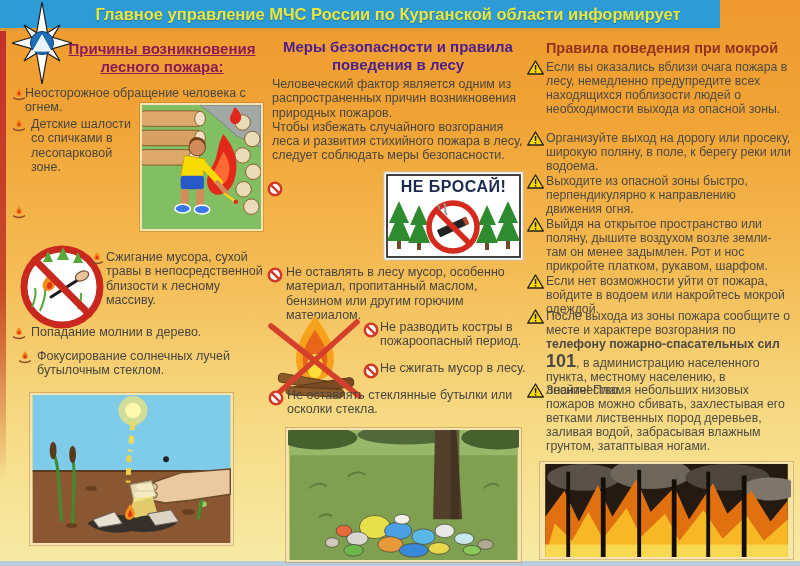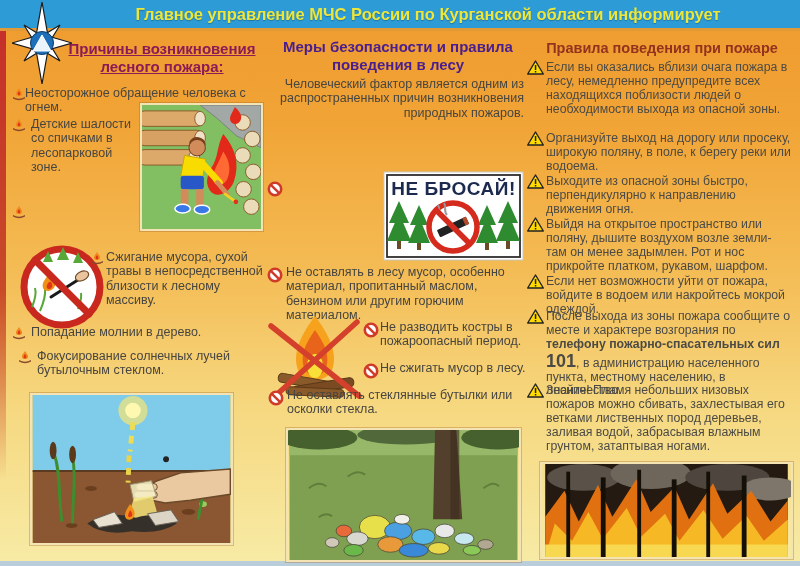--- a/index.html
+++ b/index.html
@@ -3,21 +3,21 @@
 <meta charset="utf-8">
 <style>
   html,body{margin:0;padding:0;background:#fff;}
   *{box-sizing:border-box;}
   #poster{
     position:relative;width:800px;height:566px;overflow:hidden;
     font-family:"Liberation Sans",sans-serif;
     background:linear-gradient(180deg,#EF9A2E 0%,#F1A436 22%,#F4BC55 48%,#F6D880 72%,#F7EBA6 100%);
   }
   .header{
-    position:absolute;left:0;top:0;width:800px;height:31px;
+    position:absolute;left:0;top:0;width:720px;height:31px;
     background:#2C9BD6;border-bottom:3px solid #E09A38;
     display:flex;align-items:center;justify-content:center;
   }
   .header-title{
     color:#EDE73C;font-weight:bold;font-size:16.5px;padding-left:56px;white-space:nowrap;
     text-shadow:0 1px 1px rgba(0,0,0,.25);
   }
   .left-stripe{
     position:absolute;left:0;top:31px;width:6px;height:468px;
     background:linear-gradient(180deg,#C5302A 0%,#C84A28 55%,rgba(230,150,60,0) 96%);
@@ -28,23 +28,23 @@
   .t1{left:66px;top:40px;width:192px;font-size:15px;color:#8C1A56;text-decoration:underline;}
   .t2{left:278px;top:38px;width:240px;font-size:15px;color:#4A1E8F;}
   .t3{left:533px;top:40px;width:258px;font-size:14.5px;color:#93331F;}
   .item{position:absolute;font-size:12.5px;line-height:1.14;color:#474540;}
   .c3 .item{font-size:12.3px;line-height:1.13;color:#4C4A45;}
   .ic{position:absolute;}
   .img-frame{position:absolute;border:2px solid #F4E4B4;box-shadow:0 0 0 1px rgba(160,100,40,.35);}
   .sign-wrap{position:absolute;left:383px;top:171px;width:141px;height:90px;}
   .sign-label{
     position:absolute;left:0;top:7px;width:141px;text-align:center;
-    font-size:19px;font-weight:bold;color:#1C2A50;letter-spacing:.5px;
-  }
-  .intro p{margin:0;text-align:right;}
+    font-size:16px;font-weight:bold;color:#1C2A50;letter-spacing:.5px;
+  }
+  .intro p{margin:0;}
   .phone-bold{font-weight:bold;}
   .phone-num{font-weight:bold;font-size:18px;line-height:1;text-align:right;}
 </style>
 </head>
 <body>
 
 <div id="poster">
 
   <div class="header">
     <div class="header-title">Главное управление МЧС России по Курганской области информирует</div>
@@ -175,20 +175,21 @@
     <polygon points="62,128 84,120 92,132 68,136" fill="#E8E0D0" stroke="#6a6258" stroke-width="1"></polygon>
     <polygon points="118,122 142,118 150,130 126,134" fill="#DCD4C4" stroke="#6a6258" stroke-width="1"></polygon>
     <path d="M100 112 c4 6 6 8 4 13 c-2 4 -8 4 -9 0 c-1 -4 2 -8 5 -13" fill="#F09018"></path>
     <path d="M100 118 c2 3 3 4 2 6 c-1 2 -4 2 -4 0 c0 -2 1 -4 2 -6" fill="#E23418"></path>
   </svg>
 
   <div class="col-title t2">Меры безопасности и правила поведения в лесу</div>
 
   <div class="item intro" style="left:272px;top:77px;width:252px">
     <p>Человеческий фактор является одним из распространенных причин возникновения природных пожаров.</p>
+    <p>Чтобы избежать случайного возгорания леса и развития стихийного пожара в лесу, следует соблюдать меры безопасности.</p>
   </div>
 
   <svg class="ic" style="left:267px;top:181px" width="16" height="16" viewBox="0 0 16 16">
       <circle cx="8" cy="8" r="6.2" fill="#fff" stroke="#D03A28" stroke-width="2.6"></circle>
       <line x1="3.8" y1="3.8" x2="12.2" y2="12.2" stroke="#D03A28" stroke-width="2.4"></line>
     </svg>
 
   <div class="sign-wrap">
     <svg width="141" height="90" viewBox="0 0 141 90">
       <rect x="1" y="1" width="139" height="88" fill="#fff" stroke="#C8C8C0" stroke-width="1"></rect>
@@ -277,21 +278,21 @@
       <ellipse cx="180" cy="112" rx="10" ry="6" fill="#C8E8F0"></ellipse>
       <ellipse cx="56" cy="104" rx="8" ry="6" fill="#E86A3A"></ellipse>
       <ellipse cx="188" cy="124" rx="9" ry="5" fill="#8AC858"></ellipse>
       <ellipse cx="44" cy="116" rx="7" ry="5" fill="#D0C8B8"></ellipse>
       <ellipse cx="202" cy="118" rx="8" ry="5" fill="#B0A890"></ellipse>
       <ellipse cx="116" cy="92" rx="8" ry="5" fill="#F0F0E8"></ellipse>
     </g>
   </svg>
 
   <div class="c3">
-    <div class="col-title t3">Правила поведения при пожаре</div>
+    <div class="col-title t3">Правила поведения при мокрой</div>
 
     <svg class="ic" style="left:527px;top:60px" width="17" height="15" viewBox="0 0 17 15">
         <polygon points="8.5,1 16.3,14 0.7,14" fill="#FFD900" stroke="#222" stroke-width="1.4" stroke-linejoin="round"></polygon>
         <rect x="7.8" y="5" width="1.5" height="5" fill="#222"></rect>
         <rect x="7.8" y="11" width="1.5" height="1.5" fill="#222"></rect>
       </svg>
     <div class="item" style="left:546px;top:61px;width:248px">Если вы оказались вблизи очага пожара в лесу, немедленно предупредите всех находящихся поблизости людей о необходимости выхода из опасной зоны.</div>
 
     <svg class="ic" style="left:527px;top:131px" width="17" height="15" viewBox="0 0 17 15">
         <polygon points="8.5,1 16.3,14 0.7,14" fill="#FFD900" stroke="#222" stroke-width="1.4" stroke-linejoin="round"></polygon>

